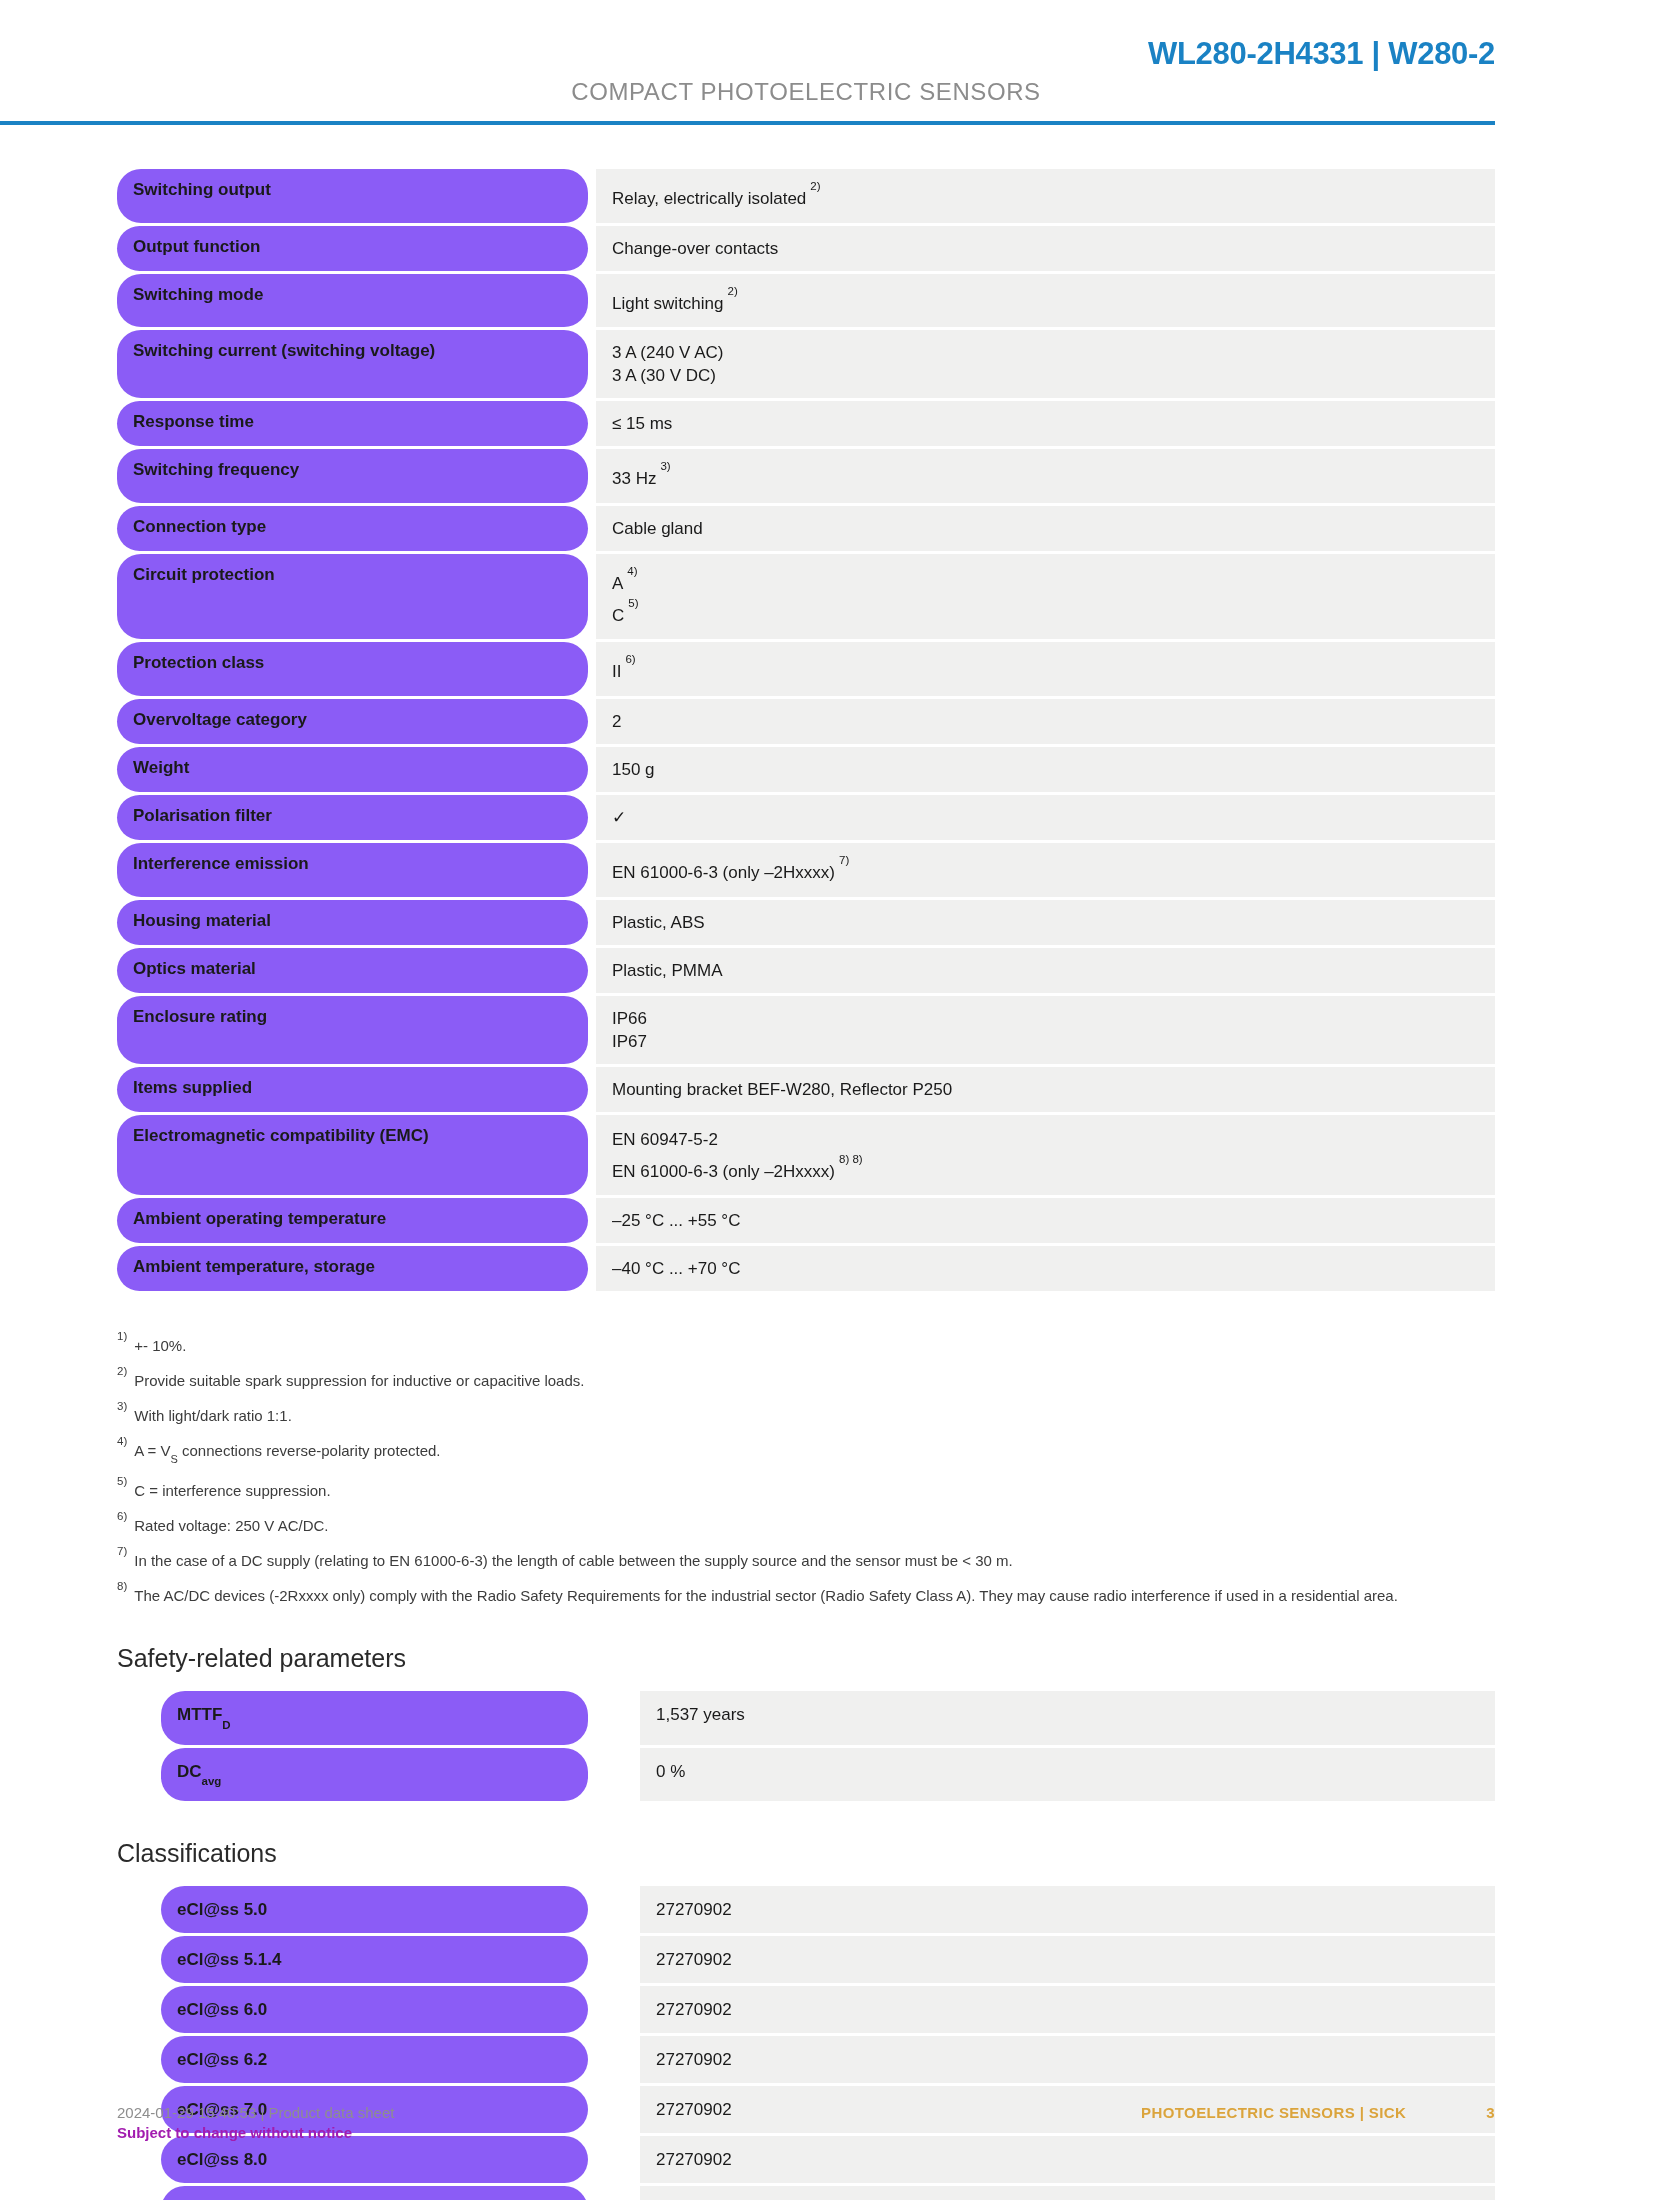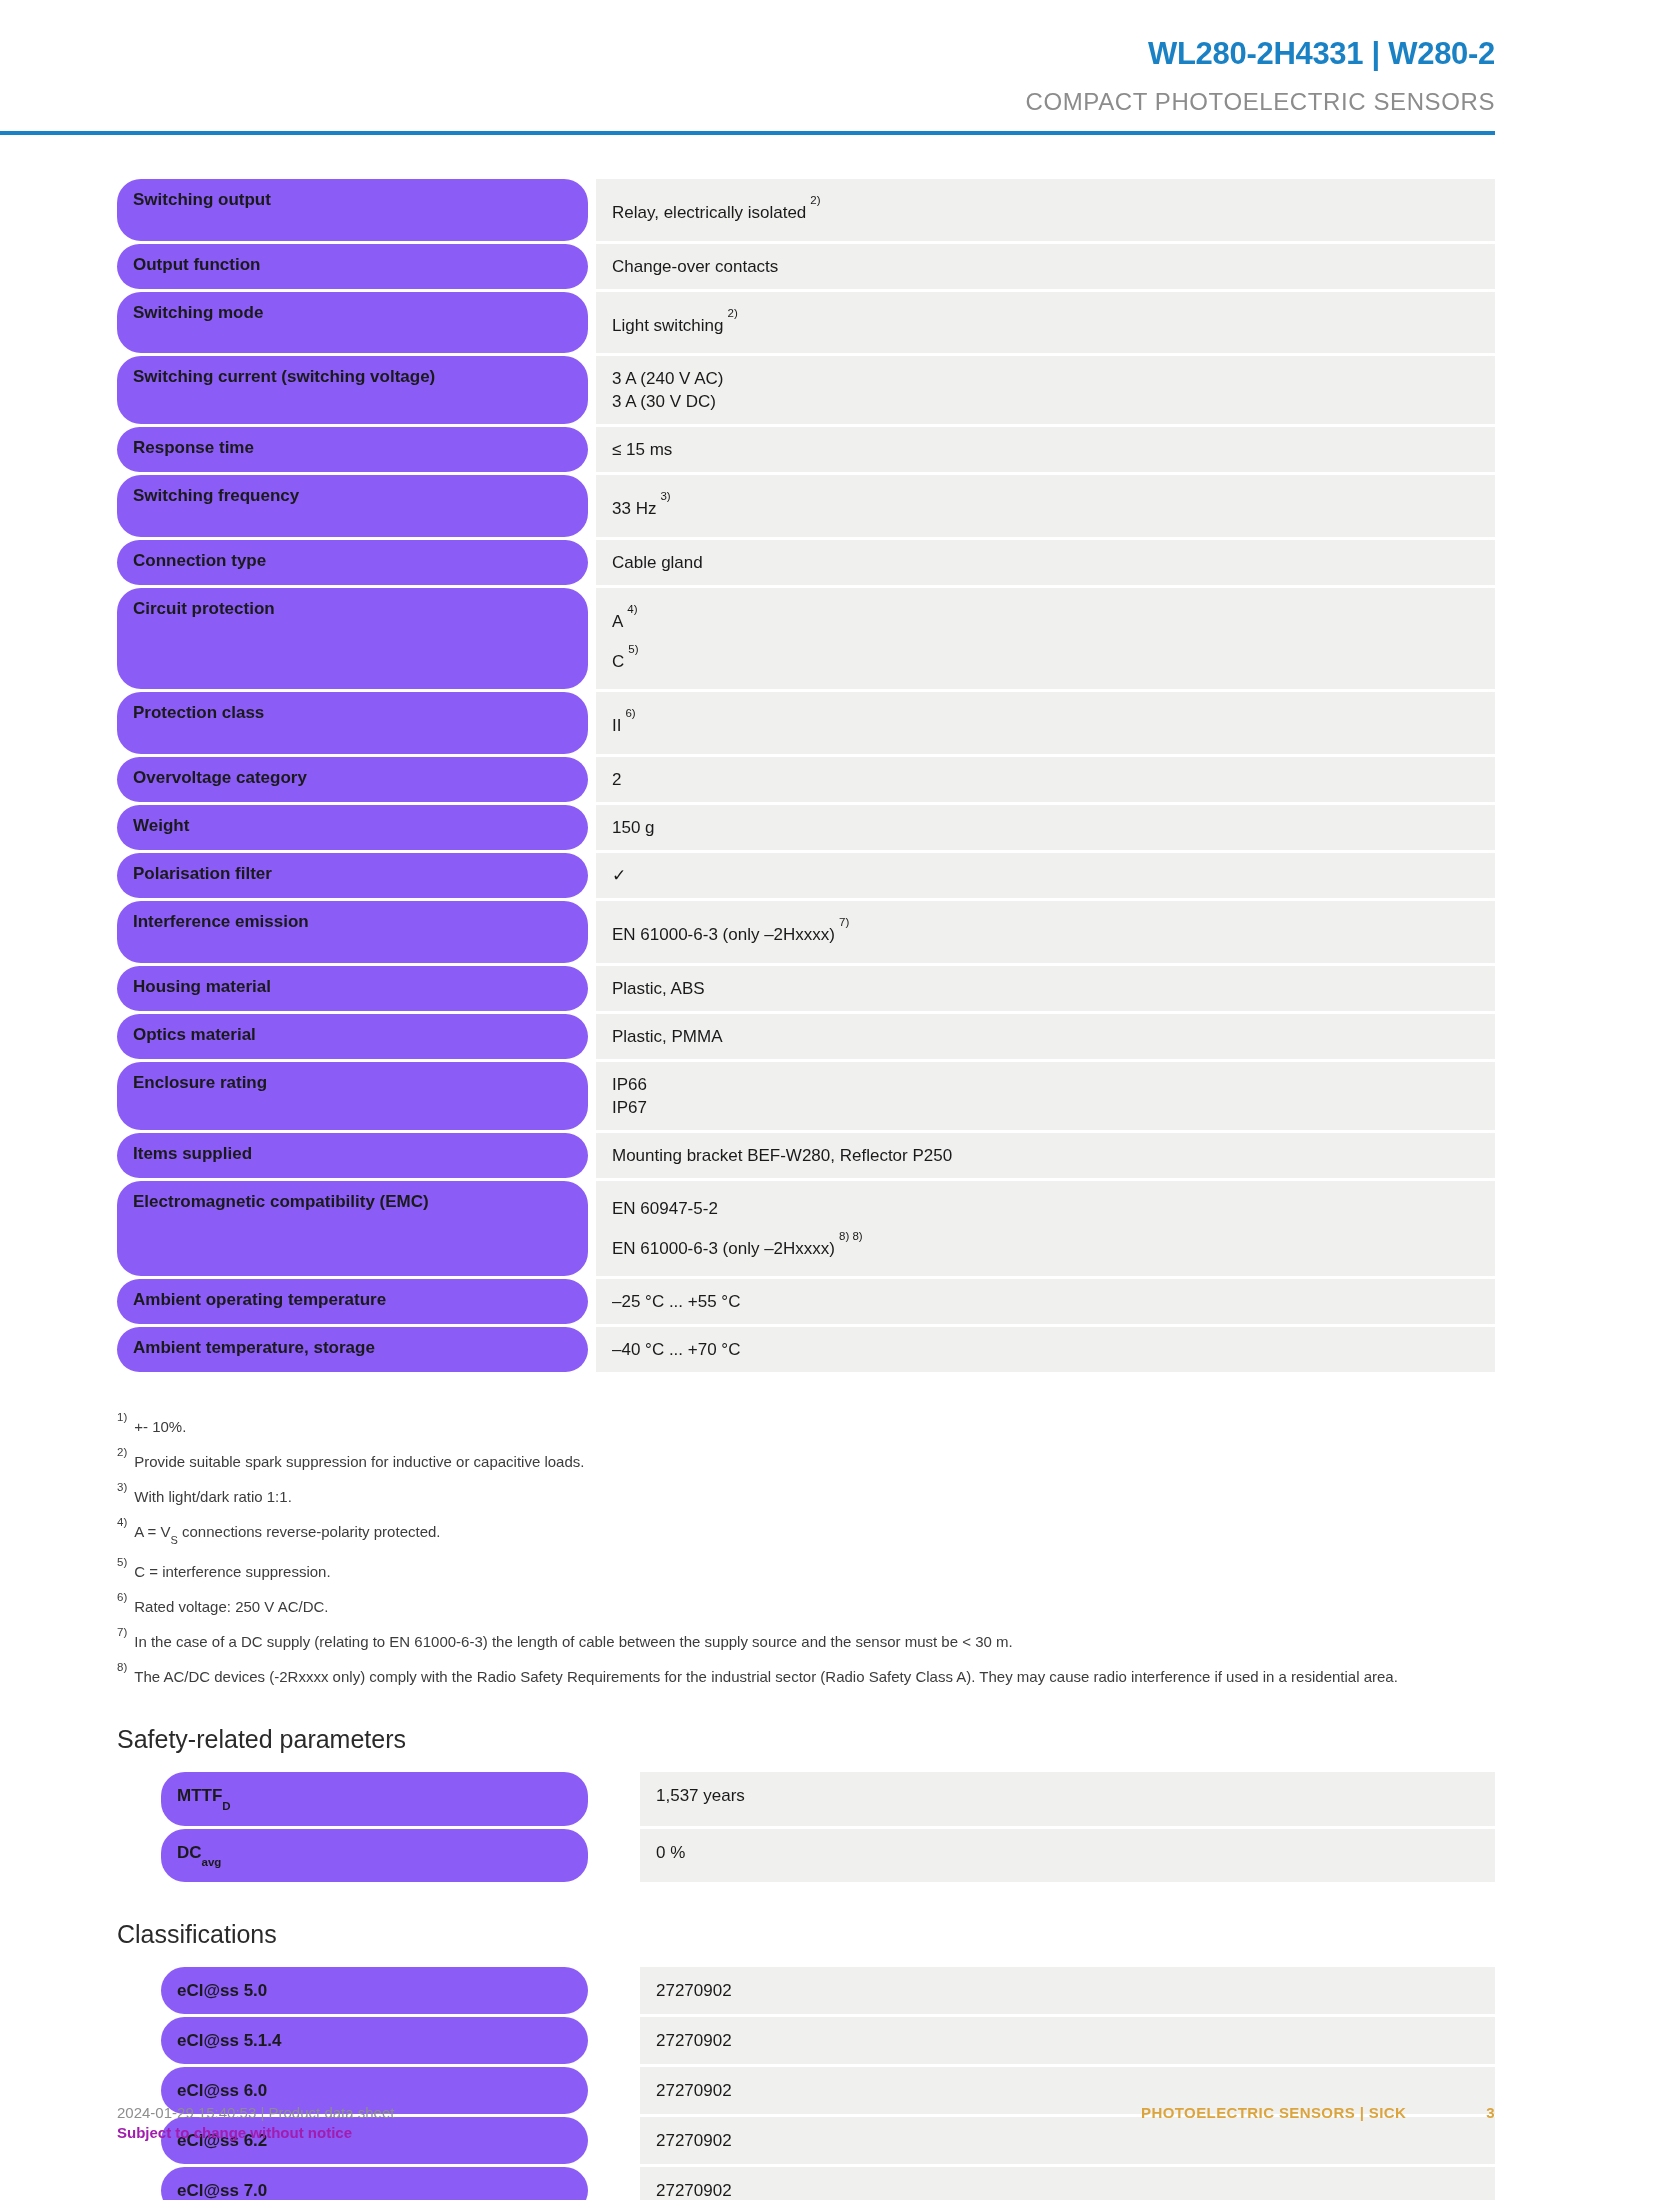--- a/index.html
+++ b/index.html
@@ -1,32 +1,32 @@
 <!DOCTYPE html>
 <html><head>
 <meta charset="utf-8">
 <style>
   * { margin:0; padding:0; box-sizing:border-box; }
   html,body { width:1654px; height:2200px; background:#ffffff;
               font-family:"Liberation Sans", sans-serif; color:#1a1a1a; position:relative; }
 
   .header-block { margin-left:117px; width:1378px; padding-top:36px; text-align:right; }
   .doc-title { font-size:31px; font-weight:bold; color:#1a82c4; letter-spacing:-0.3px; }
-  .doc-subtitle { font-size:24px; color:#8c8c8c; margin-top:16px; letter-spacing:0.6px; }
+  .doc-subtitle { font-size:24px; color:#8c8c8c; margin-top:6px; letter-spacing:0.6px;text-align:center; }
   .top-rule { width:1495px; height:4px; background:#1a82c4; margin-top:15px; }
 
   .content { margin-left:117px; width:1378px; }
 
   .spec-table { margin-top:44px; }
   .trow { display:grid; grid-template-columns:471px 1fr; column-gap:8px; margin-bottom:3px; }
   .cell { font-size:17px; line-height:21px; padding:10px 16px; }
   .label { background:#8b5cf6; font-weight:bold;border-radius:24px; }
   .value { background:#f0f0ef; }
   .vline { margin:2px 0; }
-  .supline { line-height:32px; }
+  .supline { line-height:25px; }
   sup.fnref { font-size:11.5px; position:relative; top:-7px; margin-left:4px; }
   sub.subs { font-size:11.5px; position:relative; bottom:-4px; }
 
   .footnotes { margin-top:40px; }
   .fn { font-size:15px; line-height:20px; color:#3c3c3c; margin-bottom:10px; max-width:1378px; }
   .fn sup { font-size:11.5px; position:relative; top:-5px; margin-right:7px; }
   .fn sub { font-size:11px; position:relative; bottom:-3px; }
 
   .section-heading { font-size:25px; font-weight:400; color:#2a2a2a; margin:38px 0 18px 0; }
   .param-table .cell { padding:13px 16px;margin-left:44px; }

